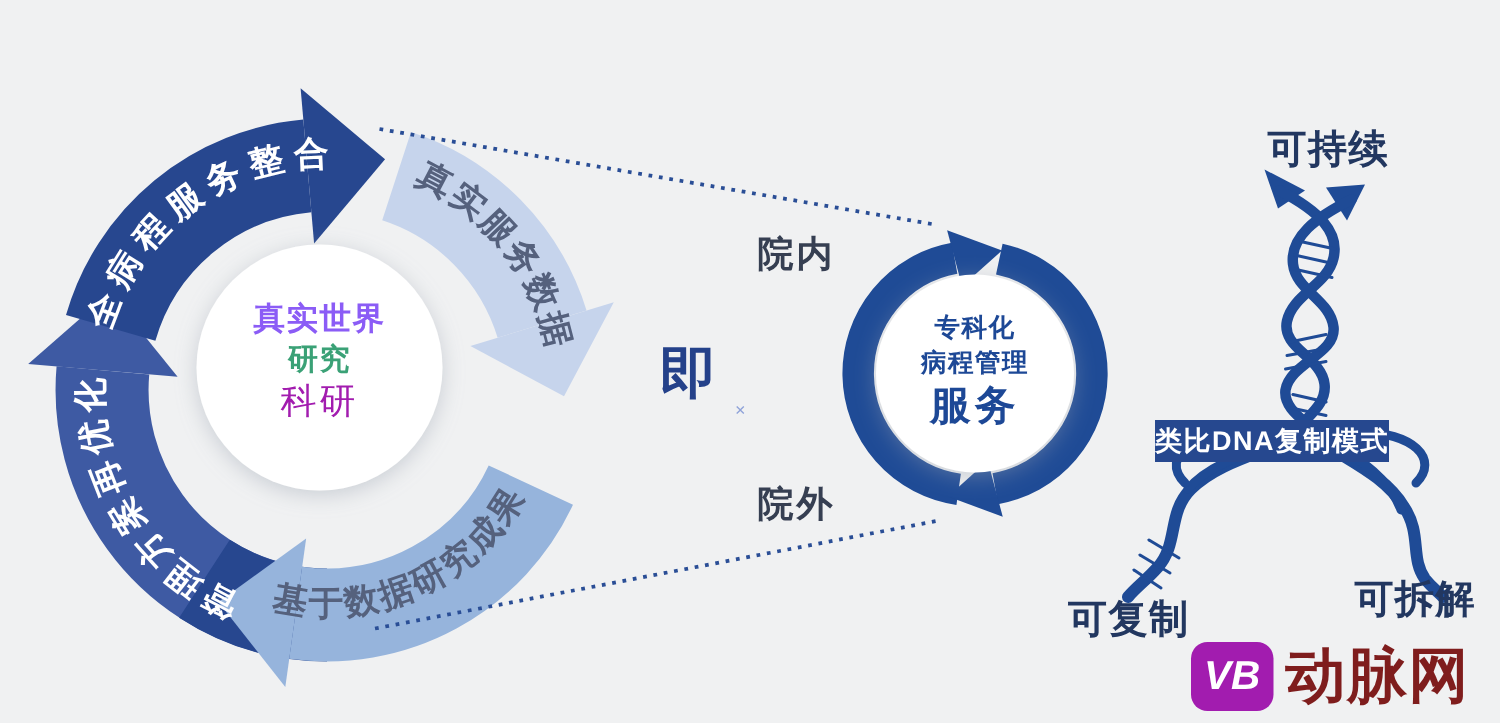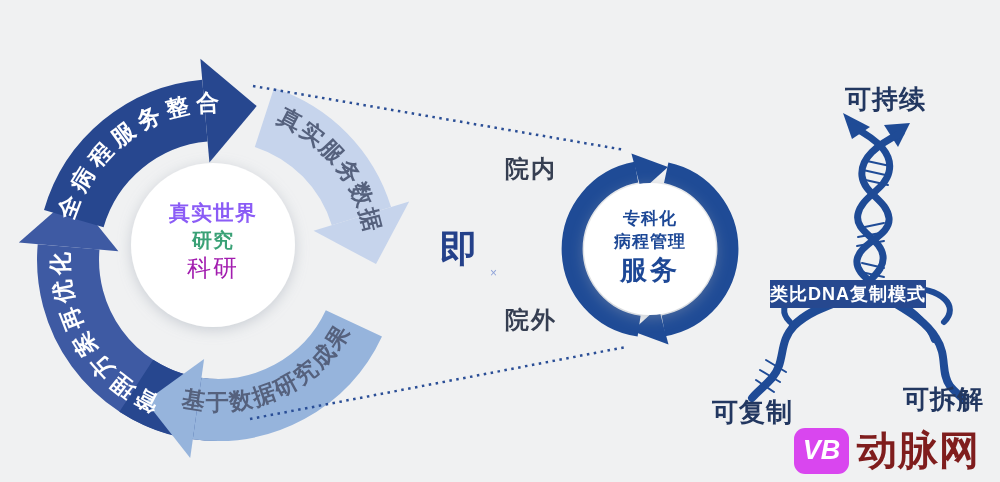--- a/index.html
+++ b/index.html
@@ -12,41 +12,41 @@
   .ctr{text-align:center;}
   
   .cycle-center{left:138px;top:202px;width:150px;line-height:1;}
   .cycle-center .l1{font-size:21px;font-weight:bold;color:#8b5cf6;letter-spacing:1px;}
   .cycle-center .l2{font-size:20px;font-weight:bold;color:#3aa176;margin-top:7px;letter-spacing:1px;}
   .cycle-center .l3{font-size:24px;font-weight:normal;color:#a21caf;margin-top:6px;letter-spacing:2px;}
   
   .jí{left:440px;top:224px;font-size:38px;font-weight:bold;color:#24418a;}
   .hosp{font-size:24px;font-weight:bold;color:#363f52;letter-spacing:2px;}
   .hosp-in{left:505px;top:153px;}
-  .hosp-out{left:505px;top:304px;}
+  .hosp-out{left:505px;top:320px;}
   .artifact-x{left:490px;top:266px;font-size:12px;color:#8fa3d9;}
   
   .svc-center{left:585px;top:210px;width:130px;line-height:1;}
   .svc-center .s1{font-size:17px;font-weight:bold;color:#1d4896;letter-spacing:1px;}
   .svc-center .s2{font-size:17px;font-weight:bold;color:#1d4896;margin-top:6px;letter-spacing:1px;}
   .svc-center .s3{font-size:27px;font-weight:bold;color:#1d4896;margin-top:7px;letter-spacing:3px;}
   
   .dna-label{font-size:26px;font-weight:bold;color:#223760;letter-spacing:1px;}
   .dna-top{left:845px;top:82px;}
   .dna-bl{left:712px;top:395px;}
   .dna-br{left:903px;top:382px;}
   .dna-badge{
     left:770px;top:280px;width:156px;height:28px;background:#26488f;
     display:flex;align-items:center;justify-content:center;
     color:#ffffff;font-size:18px;font-weight:bold;letter-spacing:1px;
   }
   
   .wm{left:794px;top:423px;display:flex;align-items:center;}
   .wm-badge{
-    width:55px;height:46px;border-radius:11px;background:#d946ef;
+    width:55px;height:46px;border-radius:11px;background:#a21caf;
     display:flex;align-items:center;justify-content:center;
     color:#ffffff;font-size:27px;font-weight:800;font-style:italic;
   }
   .wm-name{margin-left:8px;font-size:40px;font-weight:800;color:#7f1d1d;letter-spacing:1px;}
   
   text.arc-label{font-family:"Liberation Sans",sans-serif;font-weight:bold;font-size:23px;}
   .arc-label-dark{fill:#ffffff;letter-spacing:6px;}
   .arc-label-light{fill:#55617d;letter-spacing:2px;}
 </style>
 </head>

